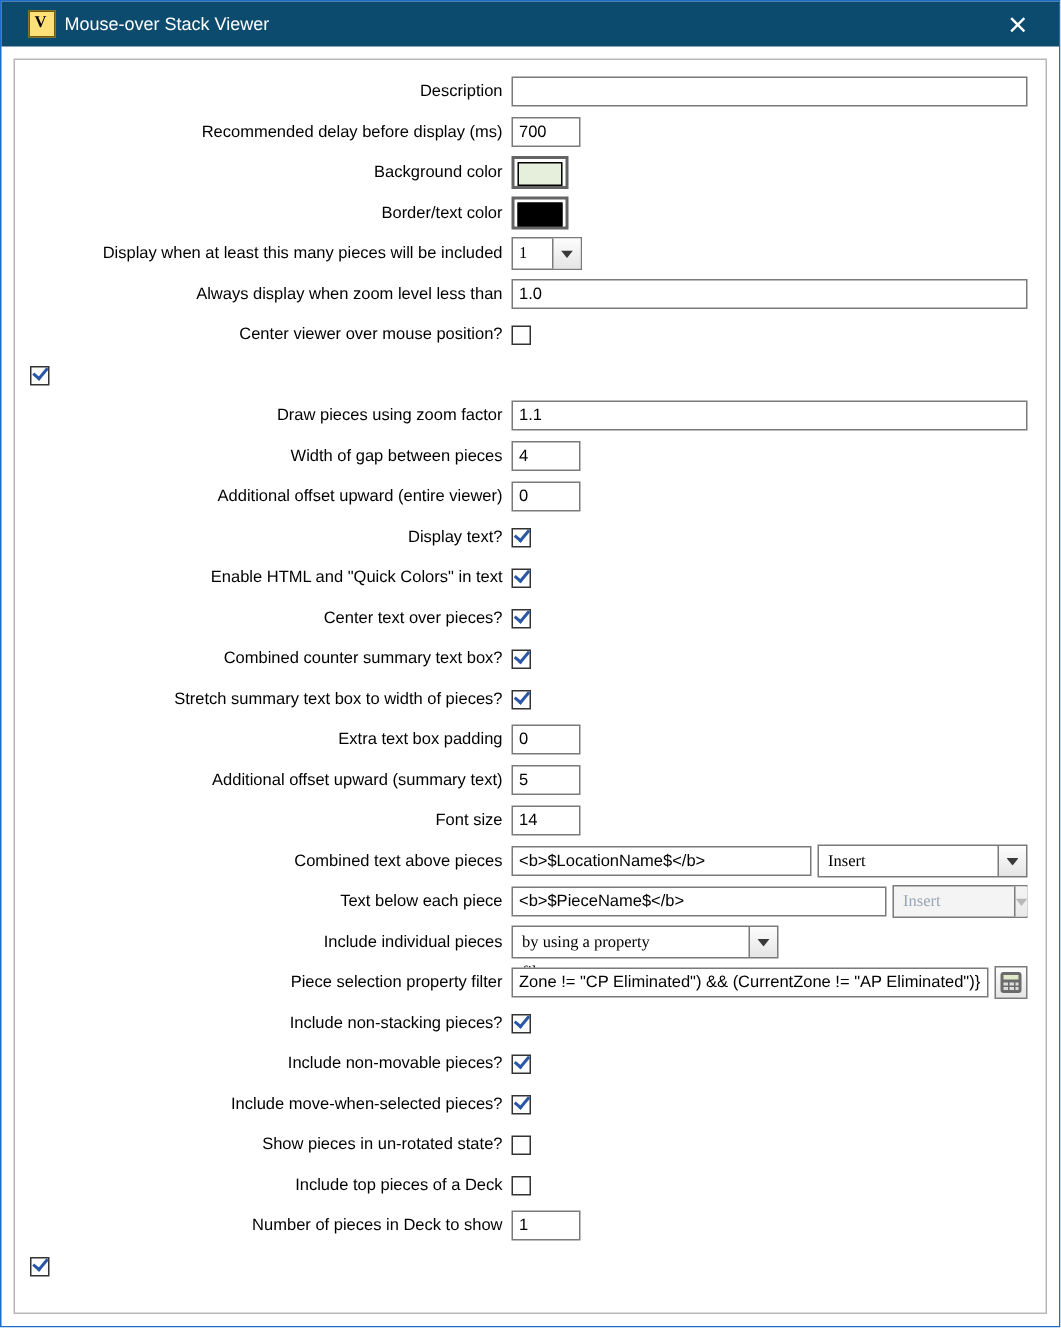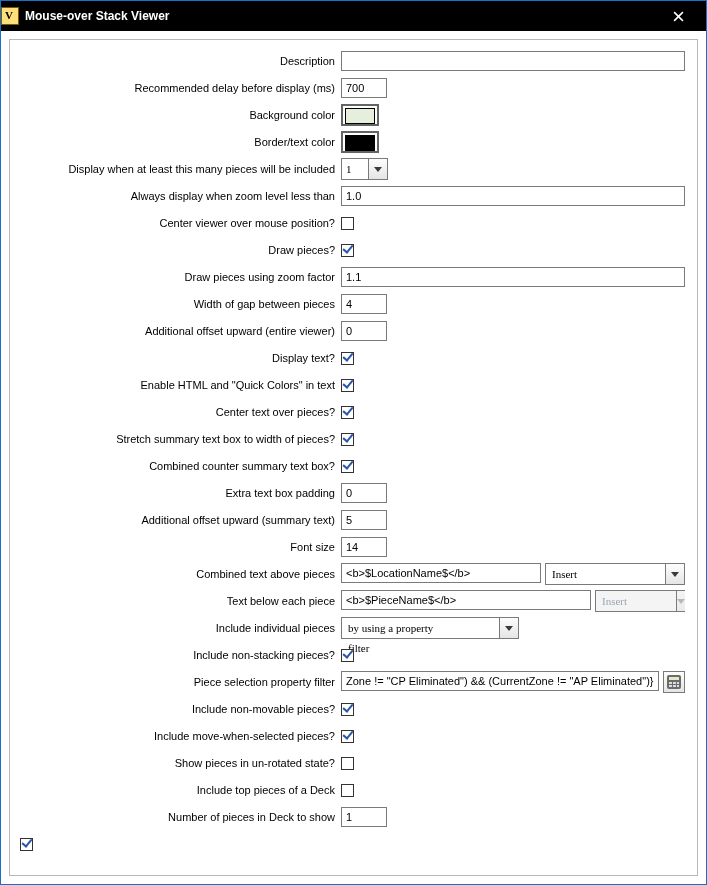--- a/index.html
+++ b/index.html
@@ -13,27 +13,26 @@
   .window {
     width: 707px;
     height: 885px;
     border: 1px solid #1a6fca;
     display: flex;
     flex-direction: column;
     box-sizing: border-box;
     background: #fff;
   }
   .titlebar {
-    background: #000000;
+    background: #0c4a6e;
     color: #fff;
     height: 30px;
     display: flex;
     align-items: center;
-    padding: 0 8px 0 0;
-    font-weight: bold;
+    padding: 0 8px 0 18px;
   }
   .titlebar .appicon {
     width: 16px; height: 16px;
     background: #fde07a;
     border: 1px solid #7a5a00;
     margin-right: 6px;
     display: inline-block;
     position: relative;
   }
   .titlebar .appicon::after{
@@ -71,20 +70,21 @@
   }
   .label {
     width: 315px;
     text-align: right;
     padding-right: 6px;
     color: #000;
   }
   .ctrl {
     flex: 1;
     display: flex;
+    align-items: center;
     gap: 4px;
   }
 
   input[type="text"].winput {
     border: 1px solid #7a7a7a;
     height: 20px;
     padding: 0 4px;
     font: 11px Tahoma, Arial, sans-serif;
     box-sizing: border-box;
     background: #fff;
@@ -265,21 +265,20 @@
       </div>
 
       <div class="row">
         <div class="label">Center viewer over mouse position?</div>
         <div class="ctrl">
             <span class="checkbox"></span>
           </div>
       </div>
 
       <div class="row">
-        <div class="label">Draw pieces?</div>
         <div class="ctrl">
             <span class="checkbox checked"></span>
           </div>
       </div>
 
       <div class="row">
         <div class="label">Draw pieces using zoom factor</div>
         <div class="ctrl">
             <input type="text" class="winput full" value="1.1" style="">
           </div>
@@ -314,28 +313,28 @@
       </div>
 
       <div class="row">
         <div class="label">Center text over pieces?</div>
         <div class="ctrl">
             <span class="checkbox checked"></span>
           </div>
       </div>
 
       <div class="row">
+        <div class="label">Combined counter summary text box?</div>
+        <div class="ctrl">
+            <span class="checkbox checked"></span>
+          </div>
+      </div>
+
+      <div class="row">
         <div class="label">Stretch summary text box to width of pieces?</div>
-        <div class="ctrl">
-            <span class="checkbox checked"></span>
-          </div>
-      </div>
-
-      <div class="row">
-        <div class="label">Combined counter summary text box?</div>
         <div class="ctrl">
             <span class="checkbox checked"></span>
           </div>
       </div>
 
       <div class="row">
         <div class="label">Extra text box padding</div>
         <div class="ctrl">
             <input type="text" class="winput small" value="0" style="">
           </div>
@@ -393,37 +392,37 @@
             <span class="btn">
                 <svg viewBox="0 0 8 5">
                   <path d="M0 0 L8 0 L4 5 Z"></path>
                 </svg>
               </span>
           </span>
         </div>
       </div>
 
       <div class="row">
-        <div class="label">Include non-stacking pieces?</div>
-        <div class="ctrl">
-            <span class="checkbox checked"></span>
-          </div>
-      </div>
-
-      <div class="row">
         <div class="label">Piece selection property filter</div>
         <div class="ctrl">
           <input type="text" class="winput" style="flex: 1 1 0%;" value="Zone != &quot;CP Eliminated&quot;) &amp;&amp; (CurrentZone != &quot;AP Eliminated&quot;)}">
           <span class="calcBtn">
               <span class="ic"></span>
             </span>
         </div>
       </div>
 
       <div class="row">
+        <div class="label">Include non-stacking pieces?</div>
+        <div class="ctrl">
+            <span class="checkbox checked"></span>
+          </div>
+      </div>
+
+      <div class="row">
         <div class="label">Include non-movable pieces?</div>
         <div class="ctrl">
             <span class="checkbox checked"></span>
           </div>
       </div>
 
       <div class="row">
         <div class="label">Include move-when-selected pieces?</div>
         <div class="ctrl">
             <span class="checkbox checked"></span>

